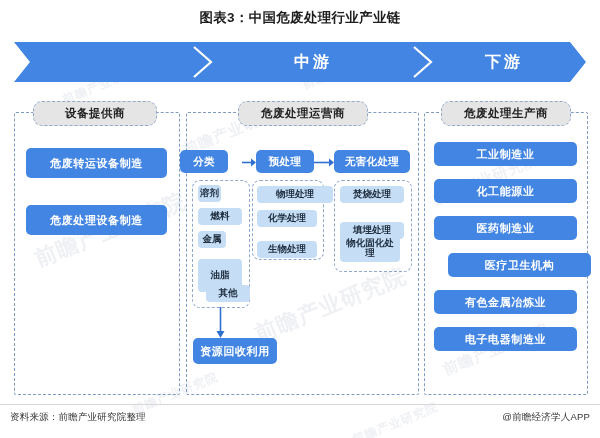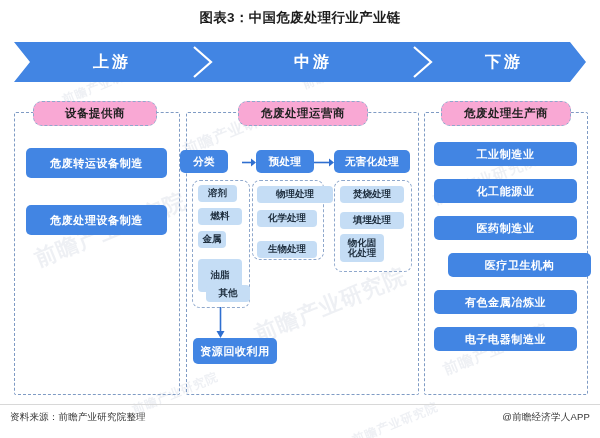--- a/index.html
+++ b/index.html
@@ -54,21 +54,21 @@
 
   
   .col{
     position:absolute;
     border:1px dashed #7f9bc4;
     border-radius:2px;
     background:transparent;
   }
   .col-head{
     position:absolute;
-    background:#f9a8d4;
+    background:#e5e5e5;
     border:1px dashed #8fa8cc;
     border-radius:9px;
     display:flex;align-items:center;justify-content:center;
     font-size:11.5px;font-weight:bold;color:#222;
     letter-spacing:.5px;
     z-index:5;
   }
 
   
   .bbox{
@@ -139,21 +139,20 @@
     <svg width="22" height="32" viewBox="0 0 22 32">
         <path d="M2 1 L19 16 L2 31" fill="none" stroke="#ffffff" stroke-width="2.2"></path>
       </svg>
   </div>
   <div class="chev" style="left:398px;">
     <svg width="22" height="32" viewBox="0 0 22 32">
         <path d="M2 1 L19 16 L2 31" fill="none" stroke="#ffffff" stroke-width="2.2"></path>
       </svg>
   </div>
 
-  <div class="banner-seg" style="left:16px;width:164px;">上游</div>
   <div class="banner-seg" style="left:420px;width:140px;">下游</div>
   <div class="banner-seg" style="left:200px;width:198px;">中游</div>
 </div>
 
 <div class="col" style="left:14px;top:112px;width:164px;height:281px;"></div>
 <div class="col-head" style="left:33px;top:101px;width:122px;height:23px;">设备提供商</div>
 
 <div class="bbox" style="left:26px;top:148px;width:141px;height:30px;">危废转运设备制造</div>
 <div class="bbox" style="left:26px;top:205px;width:141px;height:30px;">危废处理设备制造</div>
 
@@ -171,35 +170,35 @@
     </svg>
 </div>
 <div class="harrow" style="left:314px;top:155px;">
   <svg width="21" height="13" viewBox="0 0 21 13">
       <path d="M0 6.5 H15" stroke="#2f6fd0" stroke-width="1.6" fill="none"></path>
       <path d="M15 2.5 L20 6.5 L15 10.5 Z" fill="#2f6fd0"></path>
     </svg>
 </div>
 
 <div class="subgroup" style="left:192px;top:180px;width:56px;height:126px;"></div>
-<div class="sbox" style="left:198px;top:185px;width:39px;height:17px;">溶剂</div>
+<div class="sbox" style="left:198px;top:185px;width:23px;height:17px;">溶剂</div>
 <div class="sbox" style="left:198px;top:208px;width:44px;height:17px;">燃料</div>
 <div class="sbox" style="left:198px;top:231px;width:28px;height:17px;">金属</div>
 <div class="sbox" style="left:198px;top:259px;width:44px;height:33px;">油脂</div>
 <div class="sbox" style="left:206px;top:285px;width:44px;height:17px;">其他</div>
 
 <div class="subgroup" style="left:252px;top:180px;width:70px;height:78px;"></div>
 <div class="sbox" style="left:257px;top:186px;width:76px;height:17px;">物理处理</div>
 <div class="sbox" style="left:257px;top:210px;width:60px;height:17px;">化学处理</div>
 <div class="sbox" style="left:257px;top:234px;width:60px;height:17px;margin-top:7px;">生物处理</div>
 
 <div class="subgroup" style="left:334px;top:180px;width:76px;height:90px;"></div>
 <div class="sbox" style="left:340px;top:186px;width:64px;height:17px;">焚烧处理</div>
-<div class="sbox" style="left:340px;top:212px;width:64px;height:17px;">填埋处理</div>
-<div class="sbox" style="left:340px;top:234px;width:44px;height:28px;padding:0 4px;box-sizing:border-box;">物化固化处理</div>
+<div class="sbox" style="left:340px;top:222px;width:64px;height:17px;">填埋处理</div>
+<div class="sbox" style="left:340px;top:234px;width:60px;height:28px;padding:0 4px;box-sizing:border-box;">物化固化处理</div>
 
 <div class="varrow" style="left:214px;top:307px;">
   <svg width="13" height="32" viewBox="0 0 13 32">
       <path d="M6.5 0 V24" stroke="#2f6fd0" stroke-width="1.6" fill="none"></path>
       <path d="M2.5 24 L6.5 31 L10.5 24 Z" fill="#2f6fd0"></path>
     </svg>
 </div>
 
 <div class="bbox" style="left:193px;top:338px;width:84px;height:26px;">资源回收利用</div>
 

